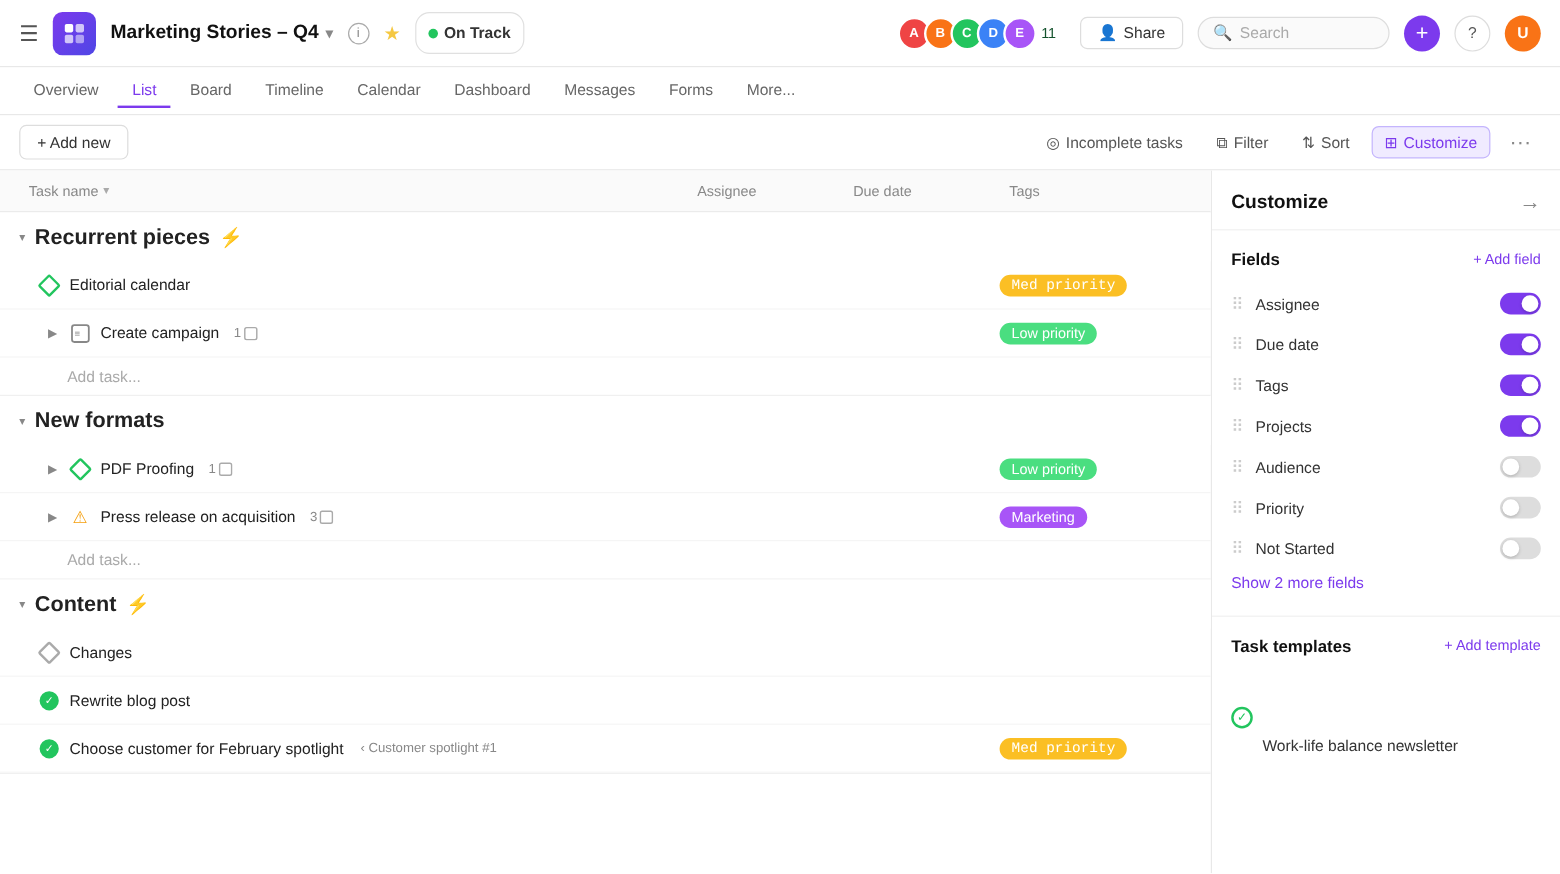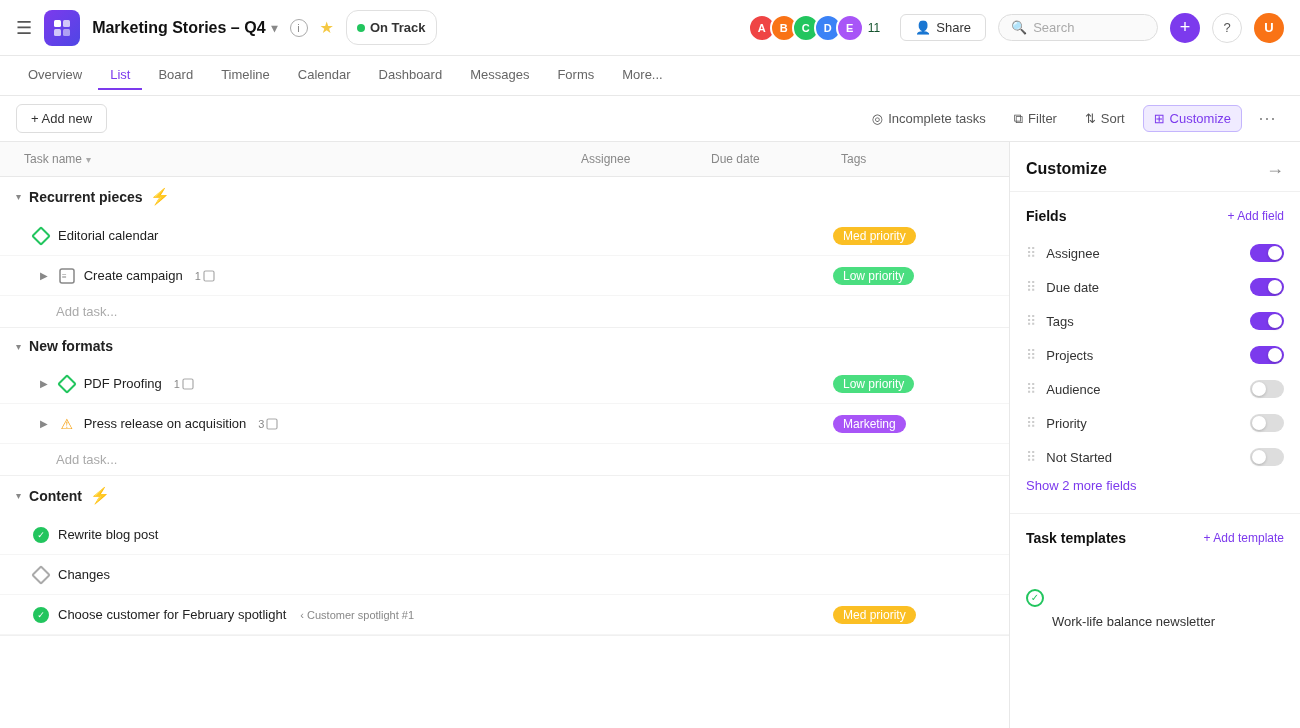--- a/index.html
+++ b/index.html
@@ -58,42 +58,42 @@
     .task-list::-webkit-scrollbar-thumb { background: #ddd; border-radius: 3px; }
 
     
     .col-headers { display: grid; grid-template-columns: 1fr 130px 130px 160px; padding: 0 16px; border-bottom: 1px solid #e8e8e8; background: #fafafa; }
     .col-header { padding: 10px 8px; font-size: 12px; color: #888; font-weight: 500; display: flex; align-items: center; gap: 4px; }
 
     
     .section { border-bottom: 1px solid #f0f0f0; }
     .section-header { display: flex; align-items: center; gap: 8px; padding: 10px 16px; cursor: pointer; background: #fff; }
     .section-toggle { font-size: 10px; color: #888; transition: transform 0.2s; }
-    .section-title { font-size: 14px; font-weight: 600; color: #222; }
+    .section-title { font-size: 18px; font-weight: 600; color: #222; }
     .section-emoji { font-size: 16px; }
 
     
     .task-row { display: grid; grid-template-columns: 1fr 130px 130px 160px; padding: 0 16px; border-bottom: 1px solid #f5f5f5; min-height: 40px; align-items: center; cursor: pointer; }
     .task-name-cell { display: flex; align-items: center; gap: 8px; padding: 8px 8px 8px 0; }
     .task-indent { padding-left: 24px; }
     .task-icon { width: 18px; height: 18px; flex-shrink: 0; display: flex; align-items: center; justify-content: center; }
     .icon-diamond { width: 14px; height: 14px; border: 2px solid #22c55e; transform: rotate(45deg); border-radius: 2px; }
     .icon-diamond-outline { width: 14px; height: 14px; border: 2px solid #aaa; transform: rotate(45deg); border-radius: 2px; }
     .icon-circle-check { width: 16px; height: 16px; border-radius: 50%; border: 2px solid #22c55e; display: flex; align-items: center; justify-content: center; }
     .icon-circle-check::after { content: '✓'; font-size: 9px; color: #22c55e; }
     .icon-circle-check.checked { background: #22c55e; }
     .icon-circle-check.checked::after { color: white; }
     .expand-arrow { font-size: 10px; color: #888; margin-right: 2px; }
     .task-name { font-size: 13px; color: #222; }
     .task-subtask-count { font-size: 11px; color: #888; display: flex; align-items: center; gap: 2px; margin-left: 4px; }
     .add-task-row { padding: 8px 16px 8px 56px; color: #aaa; font-size: 13px; cursor: pointer; }
 
     
     .tag { padding: 2px 10px; border-radius: 20px; font-size: 12px; font-weight: 500; white-space: nowrap; }
-    .tag-med { background: #fbbf24; color: #fff; }
+    .tag-med { background: #fbbf24; color: #fff; font-family: Liberation Mono, monospace; }
     .tag-low { background: #4ade80; color: #fff; }
     .tag-marketing { background: #a855f7; color: #fff; }
 
     
     .customize-panel { width: 290px; flex-shrink: 0; overflow-y: auto; background: #fff; padding: 0; }
     .customize-panel::-webkit-scrollbar { width: 6px; }
     .customize-panel::-webkit-scrollbar-thumb { background: #ddd; border-radius: 3px; }
     .panel-header { display: flex; align-items: center; justify-content: space-between; padding: 16px 16px 12px; border-bottom: 1px solid #f0f0f0; }
     .panel-title { font-size: 16px; font-weight: 600; color: #111; }
     .panel-close { font-size: 18px; color: #888; cursor: pointer; }
@@ -334,36 +334,36 @@
           <span class="section-toggle">▾</span>
           <span class="section-title">Content</span>
           <span class="section-emoji">⚡</span>
         </div>
 
 
         <div class="task-row">
           <div class="task-name-cell">
             <span style="width:8px;"></span>
             <div class="task-icon">
-              <div class="icon-circle-check checked"></div>
-            </div>
-            <span class="task-name">Rewrite blog post</span>
-          </div>
-          <div></div>
-          <div></div>
-          <div></div>
-        </div>
-
-        <div class="task-row">
-          <div class="task-name-cell">
-            <span style="width:8px;"></span>
-            <div class="task-icon">
                 <div class="icon-diamond-outline"></div>
               </div>
             <span class="task-name">Changes</span>
+          </div>
+          <div></div>
+          <div></div>
+          <div></div>
+        </div>
+
+        <div class="task-row">
+          <div class="task-name-cell">
+            <span style="width:8px;"></span>
+            <div class="task-icon">
+              <div class="icon-circle-check checked"></div>
+            </div>
+            <span class="task-name">Rewrite blog post</span>
           </div>
           <div></div>
           <div></div>
           <div></div>
         </div>
 
         <div class="task-row">
           <div class="task-name-cell">
             <span style="width:8px;"></span>
             <div class="task-icon">

